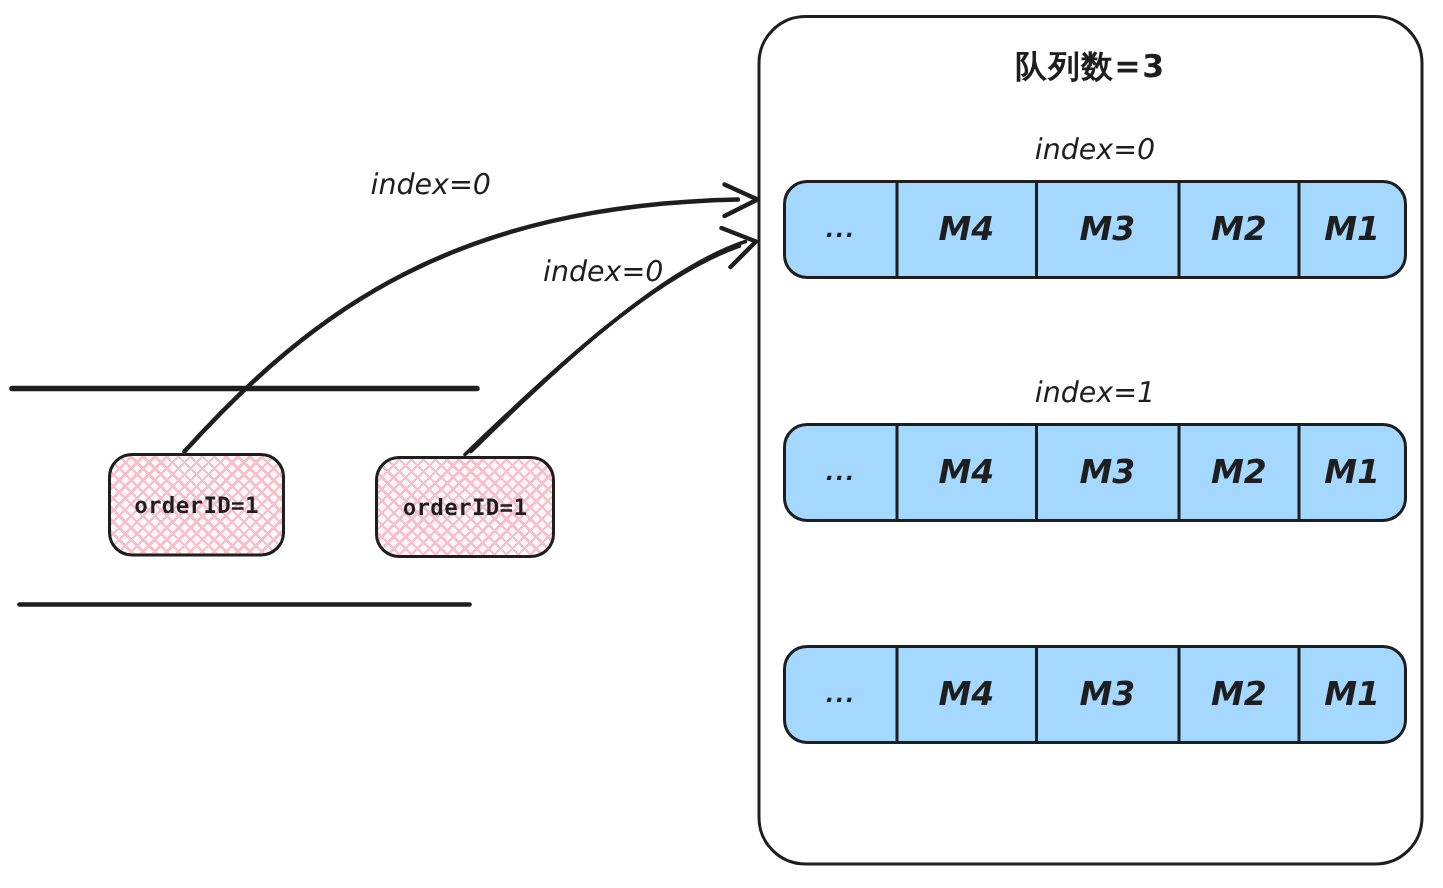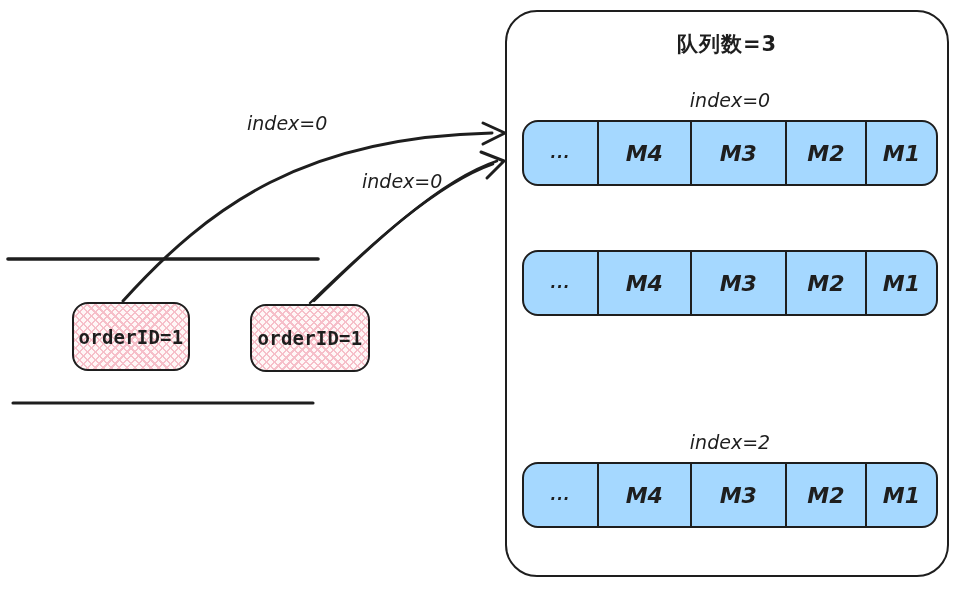--- a/index.html
+++ b/index.html
@@ -20,21 +20,21 @@
     position: absolute;
     z-index: 2;
     border: 2.4px solid #1e1e1e;
     border-radius: 16px;
     display: flex; align-items: center; justify-content: center;
     background:
       repeating-linear-gradient(45deg,  rgba(255,255,255,0) 0 4px, #f6bfc9 4px 5.6px),
       repeating-linear-gradient(-45deg, rgba(255,255,255,0) 0 4px, #f6bfc9 4px 5.6px),
       #fff7f7;
     font-family: "DejaVu Sans Mono", monospace;
-    font-size: 19px; font-weight: 700; letter-spacing: 0.2px;
+    font-size: 15px; font-weight: 700; letter-spacing: 0.2px;
   }
   .order-box-1 { left: 72px;  top: 302px; width: 114px; height: 65px; }
   .order-box-2 { left: 250px; top: 304px; width: 116px; height: 64px; }
 
   .arrow-label {
     position: absolute; z-index: 2;
     font-style: italic; font-size: 19px; font-weight: 500;
     font-family: "DejaVu Sans", sans-serif;
     white-space: nowrap;
   }
@@ -138,31 +138,31 @@
       <div class="queue-bar">
         <div class="queue-cell cell-w0">...</div>
         <div class="queue-cell cell-w1">M4</div>
         <div class="queue-cell cell-w2">M3</div>
         <div class="queue-cell cell-w3">M2</div>
         <div class="queue-cell cell-w4">M1</div>
       </div>
     </div>
 
     <div class="queue-row queue-row-1">
+      <div class="queue-label">index=1</div>
       <div class="queue-bar">
         <div class="queue-cell cell-w0">...</div>
         <div class="queue-cell cell-w1">M4</div>
         <div class="queue-cell cell-w2">M3</div>
         <div class="queue-cell cell-w3">M2</div>
         <div class="queue-cell cell-w4">M1</div>
       </div>
     </div>
 
     <div class="queue-row queue-row-2">
-      <div class="queue-label">index=2</div>
       <div class="queue-bar">
         <div class="queue-cell cell-w0">...</div>
         <div class="queue-cell cell-w1">M4</div>
         <div class="queue-cell cell-w2">M3</div>
         <div class="queue-cell cell-w3">M2</div>
         <div class="queue-cell cell-w4">M1</div>
       </div>
     </div>
 
   </div>

